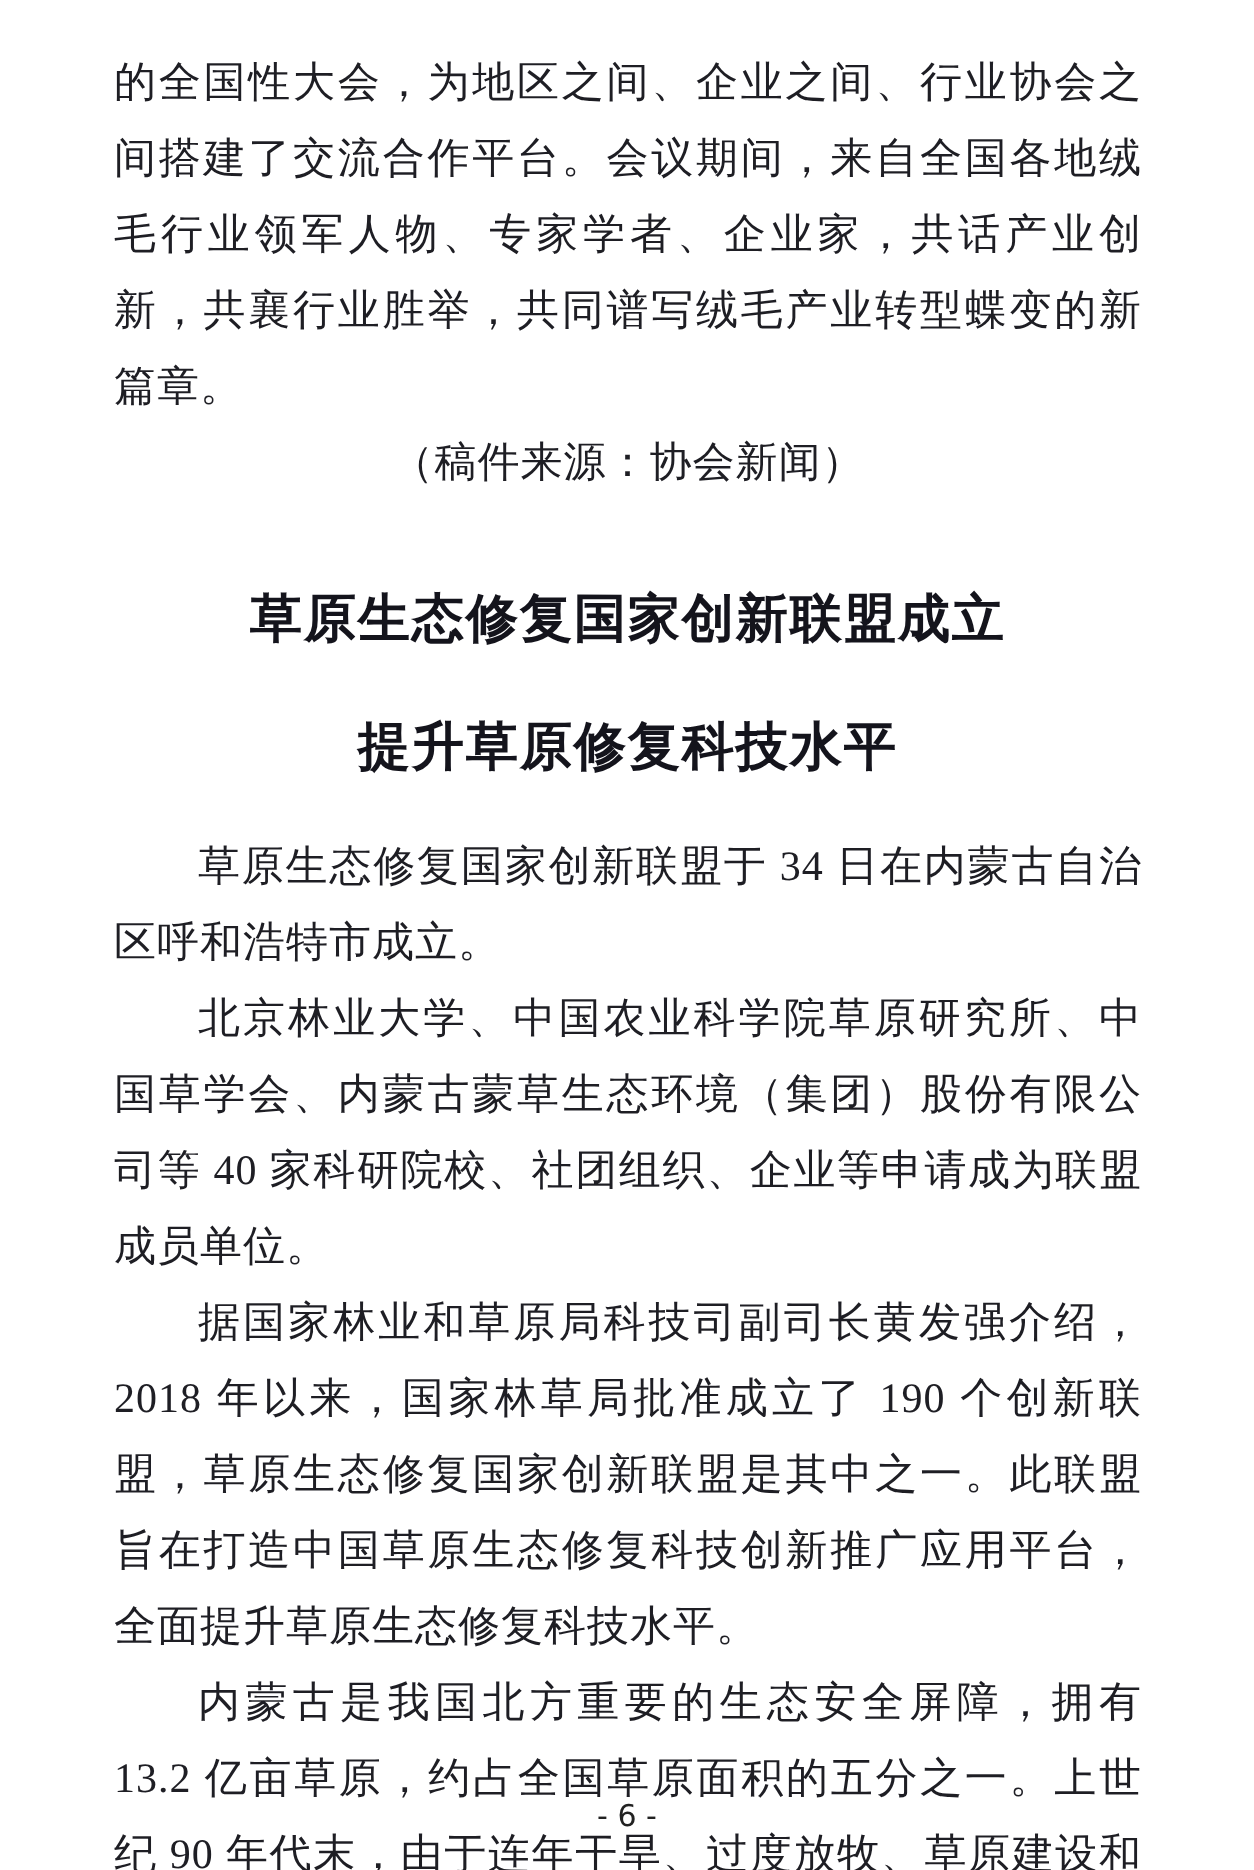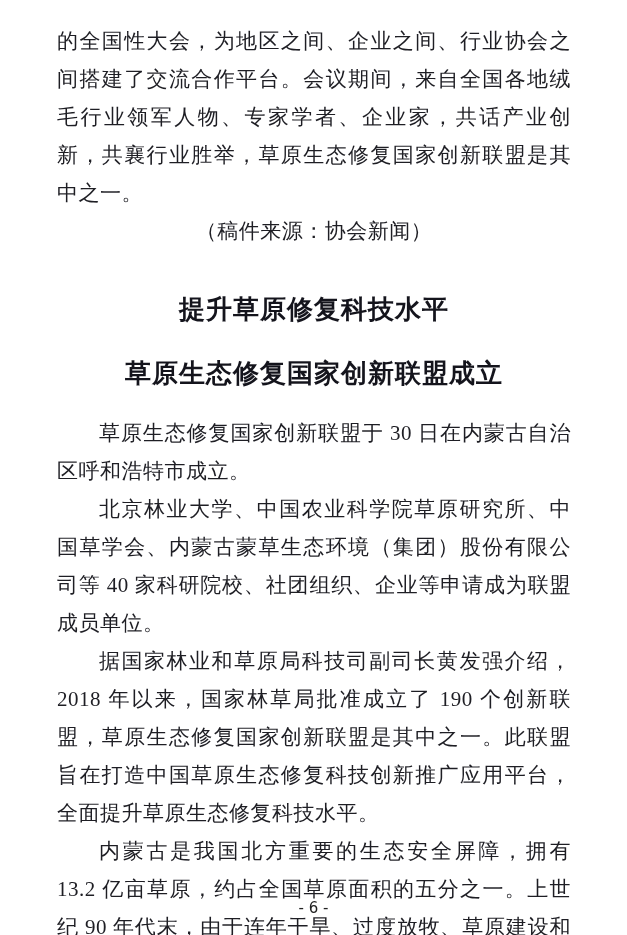--- a/index.html
+++ b/index.html
@@ -60,30 +60,30 @@
     font-size: 15px;
     color: #222222;
   }
 </style>
 </head>
 <body>
 
 <div class="page">
   <div class="content">
 
-    <p class="para">的全国性大会，为地区之间、企业之间、行业协会之间搭建了交流合作平台。会议期间，来自全国各地绒毛行业领军人物、专家学者、企业家，共话产业创新，共襄行业胜举，草原生态修复国家创新联盟是其中之一。</p>
+    <p class="para">的全国性大会，为地区之间、企业之间、行业协会之间搭建了交流合作平台。会议期间，来自全国各地绒毛行业领军人物、专家学者、企业家，共话产业创新，共襄行业胜举，共同谱写绒毛产业转型蝶变的新篇章。</p>
 
     <p class="source">（稿件来源：协会新闻）</p>
 
     <div class="title-block">
+      <div class="title-line">草原生态修复国家创新联盟成立</div>
       <div class="title-line">提升草原修复科技水平</div>
-      <div class="title-line">草原生态修复国家创新联盟成立</div>
     </div>
 
-    <p class="para indent">草原生态修复国家创新联盟于 30 日在内蒙古自治区呼和浩特市成立。</p>
+    <p class="para indent">草原生态修复国家创新联盟于 34 日在内蒙古自治区呼和浩特市成立。</p>
 
     <p class="para indent">北京林业大学、中国农业科学院草原研究所、中国草学会、内蒙古蒙草生态环境（集团）股份有限公司等 40 家科研院校、社团组织、企业等申请成为联盟成员单位。</p>
 
     <p class="para indent">据国家林业和草原局科技司副司长黄发强介绍，2018 年以来，国家林草局批准成立了 190 个创新联盟，草原生态修复国家创新联盟是其中之一。此联盟旨在打造中国草原生态修复科技创新推广应用平台，全面提升草原生态修复科技水平。</p>
 
     <p class="para indent">内蒙古是我国北方重要的生态安全屏障，拥有 13.2 亿亩草原，约占全国草原面积的五分之一。上世纪 90 年代末，由于连年干旱、过度放牧、草原建设和保护投入不足等原因，</p>
 
   </div>
 
   <div class="footer">- 6 -</div>

